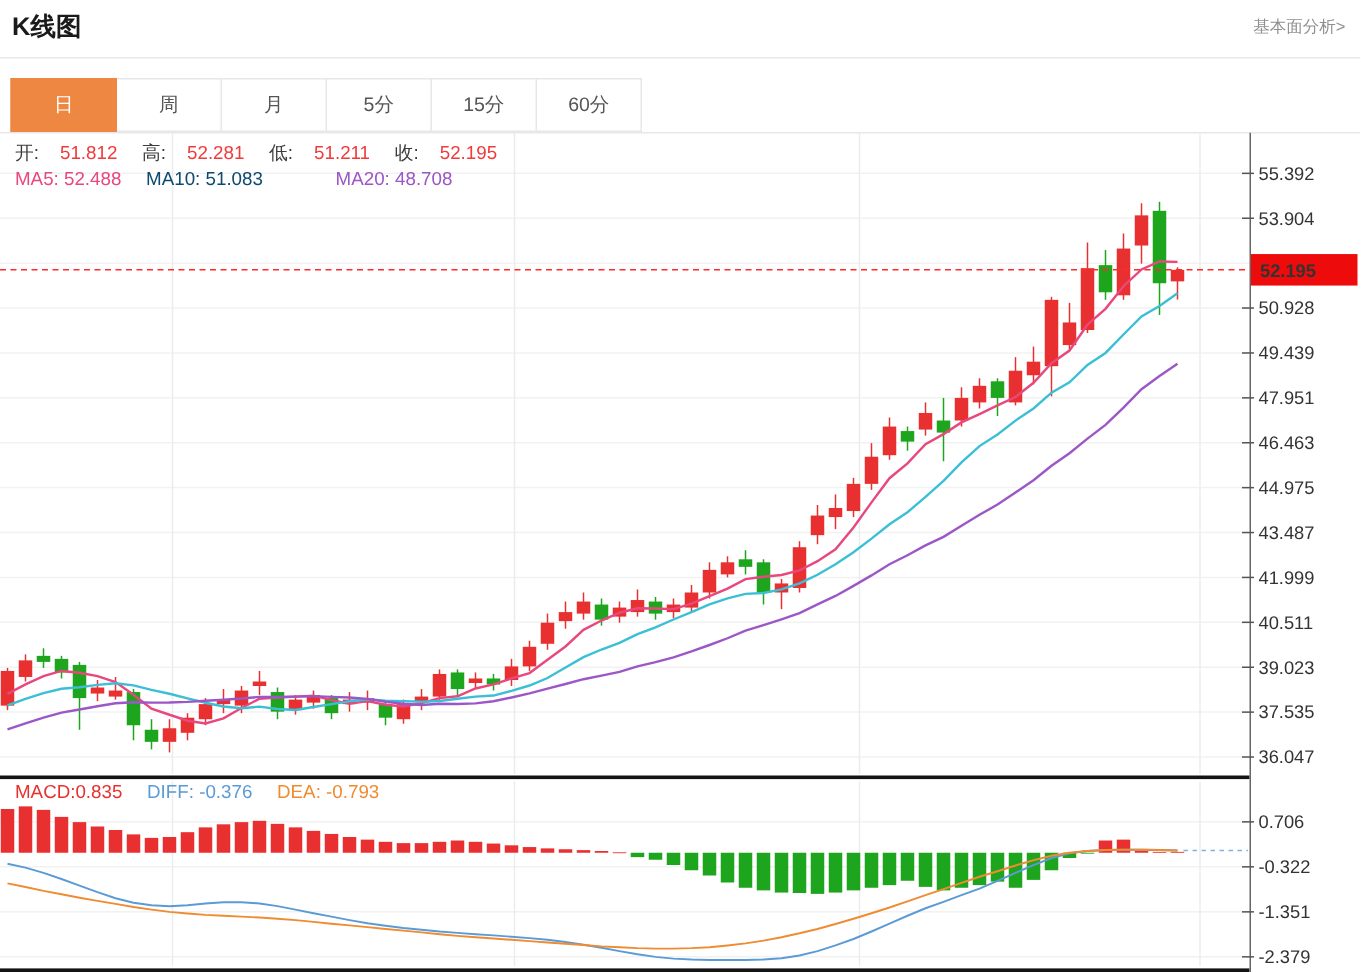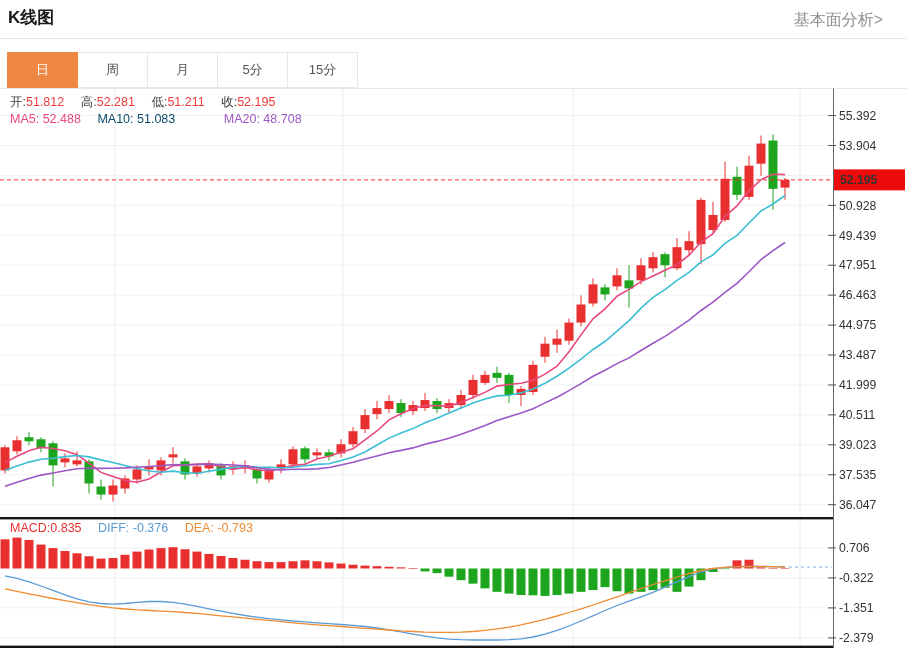--- a/index.html
+++ b/index.html
@@ -1,50 +1,51 @@
 <!DOCTYPE html>
 <html><head>
 <meta charset="utf-8">
 <style>
   html,body{margin:0;padding:0;background:#fff}
   .page{position:relative;width:907px;height:648px;background:#fff;overflow:hidden;
         font-family:"Liberation Sans","DejaVu Sans",sans-serif}
   .title{position:absolute;left:8px;top:6px;font-size:17px;font-weight:bold;color:#1a1a1a}
-  .fund-link{position:absolute;right:24px;top:10px;font-size:16px;color:#8f8f8f;text-decoration:none;cursor:pointer}
+  .fund-link{position:absolute;right:10px;top:10px;font-size:11px;color:#8f8f8f;text-decoration:none;cursor:pointer}
   .hdiv{position:absolute;left:0;top:38px;width:907px;height:1px;background:#e8e8e8}
   .tabbar{position:absolute;left:7px;top:52px;height:36px;display:flex}
   .tab{width:69px;height:34px;line-height:34px;text-align:center;font-size:13px;color:#555;
        background:#fff;border:1px solid #e7e7e7;border-left:none;cursor:pointer}
   .tab:first-child{border-left:1px solid #e7e7e7}
   .tab.active{background:#ee8742;border-color:#ee8742;color:#fff}
   #chart{position:absolute;left:0;top:0}
   .row{position:absolute;left:10px;font-size:12.5px;white-space:nowrap}
   .row .pair{margin-right:13px}
   .quote-row{top:94px}
   .quote-row .lbl{color:#3c3c3c}
-  .quote-row .val{margin-left:0}
+  .quote-row .val{margin-left:14px}
   .ma-row{top:112px}
   .macd-row{top:521px}
   svg text{font-family:"Liberation Sans","DejaVu Sans",sans-serif;font-size:12.2px;fill:#333}
 </style>
 </head>
 <body>
 
 <div class="page">
 
   <div class="title">K线图</div>
   <a class="fund-link">基本面分析&gt;</a>
   <div class="hdiv"></div>
 
   <div class="tabbar" id="tabbar">
       <div class="tab active">日</div>
       <div class="tab">周</div>
       <div class="tab">月</div>
       <div class="tab">5分</div>
       <div class="tab">15分</div>
+      <div class="tab">60分</div>
     </div>
 
   <svg id="chart" width="907" height="648">
       <g>
         <line x1="0" y1="115.570368" x2="833" y2="115.570368" stroke="#f2f2f2"></line>
         <line x1="0" y1="145.5" x2="833" y2="145.5" stroke="#f2f2f2"></line>
         <line x1="0" y1="175.42963200000014" x2="833" y2="175.42963200000014" stroke="#f2f2f2"></line>
         <line x1="0" y1="205.3592640000001" x2="833" y2="205.3592640000001" stroke="#f2f2f2"></line>
         <line x1="0" y1="235.28889600000014" x2="833" y2="235.28889600000014" stroke="#f2f2f2"></line>
         <line x1="0" y1="265.2185280000001" x2="833" y2="265.2185280000001" stroke="#f2f2f2"></line>

